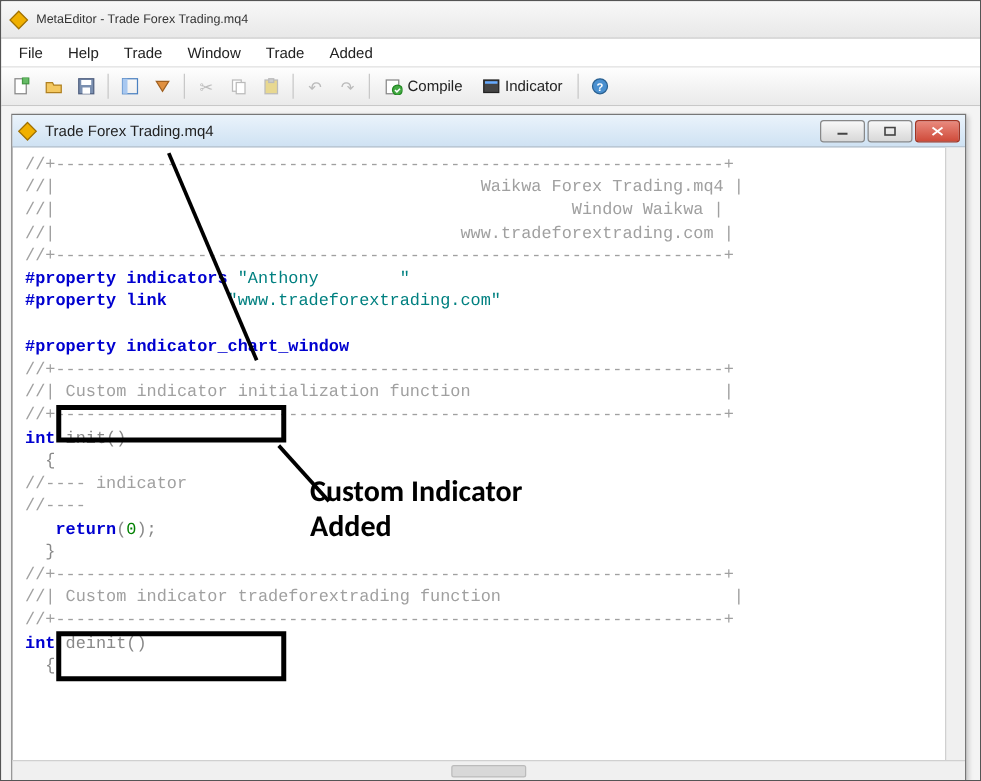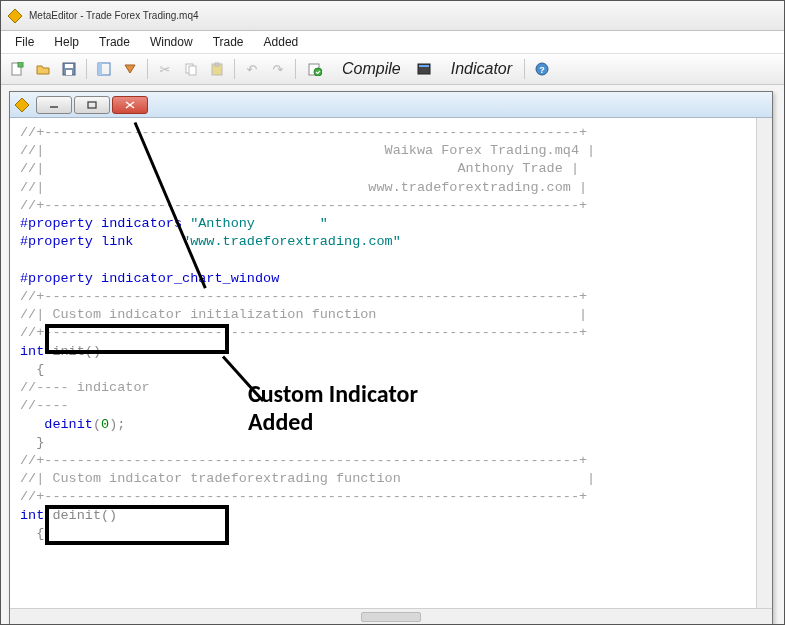--- a/index.html
+++ b/index.html
@@ -3,36 +3,36 @@
 <meta charset="utf-8">
 <style>
 * { box-sizing: border-box; margin: 0; padding: 0; }
 body { font-family: "Segoe UI", Tahoma, sans-serif; font-size: 12px; background: #fff; width: 785px; height: 625px; overflow: hidden; border: 1px solid #555; }
 .titlebar { height: 30px; background: linear-gradient(to bottom, #f8f8f8, #e8e8e8); border-bottom: 1px solid #c0c0c0; display: flex; align-items: center; padding: 0 6px; font-size: 10px; color: #333; }
 .titlebar .app-icon { width: 16px; height: 16px; margin-right: 6px; display: flex; align-items: center; justify-content: center; }
 .menubar { height: 22px; background: #fff; display: flex; align-items: center; padding: 0 4px; font-size: 12px; color: #222; }
 .menubar .menu-item { padding: 2px 10px; cursor: default; }
 .toolbar { height: 32px; background: linear-gradient(to bottom, #fefefe, #eaeaea); border-top: 1px solid #e0e0e0; border-bottom: 1px solid #c8c8c8; display: flex; align-items: center; padding: 0 4px; gap: 2px; }
 .tool-btn { width: 24px; height: 24px; border: 1px solid transparent; display: flex; align-items: center; justify-content: center; font-size: 13px; color: #555; border-radius: 3px; }
-.tool-btn.labeled { width: auto; padding: 0 6px; gap: 20px; font-size: 16px; color: #222; font-style: italic; }
+.tool-btn.labeled { width: auto; padding: 0 6px; gap: 4px; font-size: 12px; color: #222; }
 .tool-sep { width: 1px; height: 20px; background: #c8c8c8; margin: 0 3px; }
 .workspace { position: relative; height: calc(625px - 30px - 22px - 32px); background: #f4f4f4; padding: 4px; }
 .doc-window { position: absolute; left: 8px; top: 6px; width: 764px; height: 534px; border: 1px solid #777; background: #fff; box-shadow: 2px 2px 4px rgba(0,0,0,.2); display: flex; flex-direction: column; }
 .doc-titlebar { height: 26px; background: linear-gradient(to bottom, #eaf3fb, #cfe2f3); border-bottom: 1px solid #a8b8c8; display: flex; align-items: center; padding: 0 4px; }
 .doc-titlebar .doc-icon { width: 16px; height: 16px; margin-right: 6px; }
 .doc-titlebar .doc-title { flex: 1; font-size: 12px; color: #222; }
 .win-controls { display: flex; gap: 2px; }
 .win-btn { width: 36px; height: 18px; border: 1px solid #888; border-radius: 3px; background: linear-gradient(to bottom,#f8f8f8,#d8d8d8); display: flex; align-items: center; justify-content: center; font-size: 10px; }
 .win-btn.close { background: linear-gradient(to bottom,#e98a7e,#cf4b3a); color: #fff; border-color: #a03424; }
 .editor-area { flex: 1; display: flex; position: relative; }
 .code { flex: 1; padding: 6px 10px; font-family: "Courier New", monospace; font-size: 13.5px; color: #888; white-space: pre; overflow: hidden; line-height: 1.35; position: relative; }
 .vscroll { width: 16px; background: #f0f0f0; border-left: 1px solid #d0d0d0; }
 .hscroll { height: 16px; background: #f0f0f0; border-top: 1px solid #d0d0d0; display: flex; align-items: center; justify-content: center; }
 .hscroll .thumb { width: 60px; height: 10px; background: #d8d8d8; border: 1px solid #bbb; border-radius: 2px; }
-.kw-blue { color: #0000d0; }
+.kw-blue { color: #0000d0; font-weight: bold; }
 .kw-teal { color: #008080; }
 .kw-gray { color: #a0a0a0; }
 .num { color: #008000; }
 .annot-line { position: absolute; background: #000; height: 3px; transform-origin: left center; z-index: 50; }
 .annot-box { position: absolute; border: 4px solid #000; z-index: 50; background: transparent; }
 .annot-text { position: absolute; font-family: Calibri, sans-serif; font-size: 24px; font-weight: bold; color: #000; z-index: 50; line-height: 1.15; }
 </style>
 </head>
 <body>
 
@@ -128,20 +128,21 @@
 </div>
 
 <div class="workspace">
   <div class="doc-window">
     <div class="doc-titlebar">
       <span class="doc-icon">
         <svg width="16" height="16">
             <polygon points="8,1 15,8 8,15 1,8" fill="#f0b000" stroke="#a07000" stroke-width="1"></polygon>
           </svg>
       </span>
+      <span class="doc-title">Trade Forex Trading.mq4</span>
       <div class="win-controls">
         <div class="win-btn">
             <svg width="10" height="8">
               <line x1="1" y1="6" x2="9" y2="6" stroke="#444" stroke-width="1.5"></line>
             </svg>
           </div>
         <div class="win-btn">
             <svg width="10" height="8">
               <rect x="1" y="1" width="8" height="6" fill="none" stroke="#444" stroke-width="1.3"></rect>
             </svg>
@@ -149,35 +150,35 @@
         <div class="win-btn close">
             <svg width="10" height="8">
               <path d="M1 1l8 6M9 1L1 7" stroke="#fff" stroke-width="1.5"></path>
             </svg>
           </div>
       </div>
     </div>
     <div class="editor-area">
       <div class="code" id="code"><span class="kw-gray">//+------------------------------------------------------------------+</span>
 <span class="kw-gray">//|                                          Waikwa Forex Trading.mq4 |</span>
-<span class="kw-gray">//|                                                   Anthony Trade |</span>
+<span class="kw-gray">//|                                                   Window Waikwa |</span>
 <span class="kw-gray">//|                                        www.tradeforextrading.com |</span>
 <span class="kw-gray">//+------------------------------------------------------------------+</span>
 <span class="kw-blue">#property</span> <span class="kw-blue">indicators</span> <span class="kw-teal">"Anthony        "</span>
 <span class="kw-blue">#property</span> <span class="kw-blue">link</span>      <span class="kw-teal">"www.tradeforextrading.com"</span>
 
 <span class="kw-blue">#property</span> <span class="kw-blue">indicator_chart_window</span>
 <span class="kw-gray">//+------------------------------------------------------------------+</span>
 <span class="kw-gray">//| Custom indicator initialization function                         |</span>
 <span class="kw-gray">//+------------------------------------------------------------------+</span>
 <span class="kw-blue">int</span> init()
   {
 <span class="kw-gray">//---- indicator</span>
 <span class="kw-gray">//----</span>
-   <span class="kw-blue">deinit</span>(<span class="num">0</span>);
+   <span class="kw-blue">return</span>(<span class="num">0</span>);
   }
 <span class="kw-gray">//+------------------------------------------------------------------+</span>
 <span class="kw-gray">//| Custom indicator tradeforextrading function                       |</span>
 <span class="kw-gray">//+------------------------------------------------------------------+</span>
 <span class="kw-blue">int</span> deinit()
   {</div>
       <div class="vscroll"></div>
     </div>
     <div class="hscroll">
         <div class="thumb"></div>

